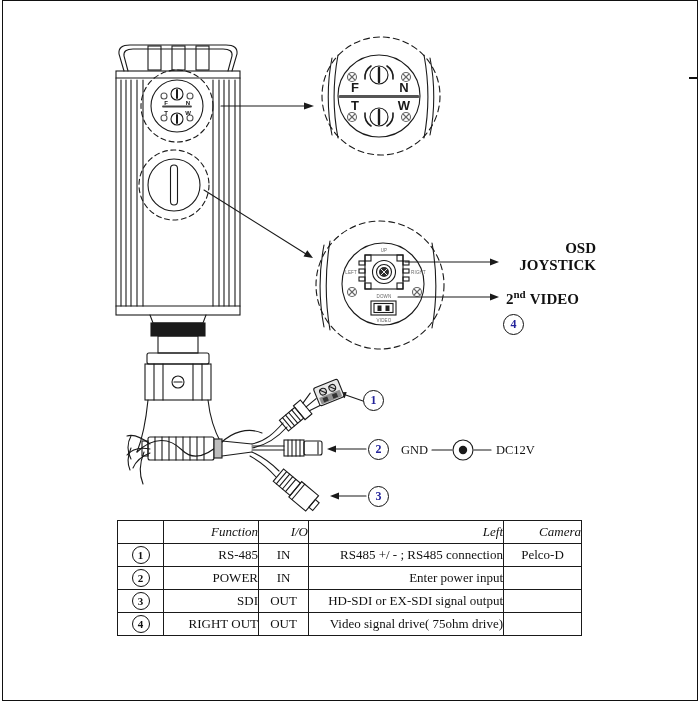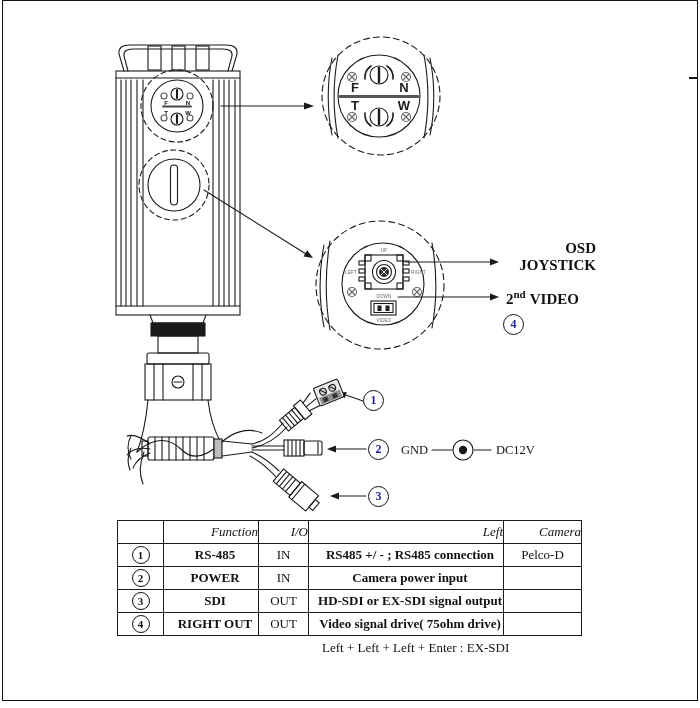--- a/index.html
+++ b/index.html
@@ -22,21 +22,21 @@
   .video2-label sup{font-size:11px;}
   .video2-label .rest{margin-left:4px;}
   
   .spec-table{left:117px;top:520px;}
   table{border-collapse:collapse;table-layout:fixed;width:464px;
     font:13px "Liberation Serif","DejaVu Serif",serif;}
   th,td{border:1px solid #1a1a1a;height:22px;padding:0;overflow:hidden;white-space:nowrap;}
   table{border:1.5px solid #1a1a1a;}
   th{font-weight:normal;text-align:right;font-style:italic;}
   td.c{text-align:center;}
-  td.l{text-align:center;padding-left:8px;font-weight:bold;}
+  td.l{text-align:right;padding-left:8px;}
   .tbl-num{
     display:inline-block;width:16px;height:16px;border:1.1px solid #111;border-radius:50%;
     font:bold 11px "Liberation Serif",serif;line-height:16px;text-align:center;vertical-align:middle;
   }
   .footer-notes{left:322px;top:640px;font:13px "Liberation Serif","DejaVu Serif",serif;line-height:16.5px;}
   
   .fntw{font:bold 13px "Liberation Sans","DejaVu Sans",sans-serif;fill:#1a1a1a;}
   .fntw-mini{font:bold 6px "Liberation Sans","DejaVu Sans",sans-serif;fill:#111;}
   .tiny{font:4.5px "Liberation Sans","DejaVu Sans",sans-serif;fill:#666;letter-spacing:.2px;}
   .pwr{font:12.5px "Liberation Serif","DejaVu Serif",serif;fill:#111;}
@@ -329,21 +329,21 @@
         <td class="c"><span class="tbl-num">1</span></td>
         <td class="l">RS-485</td>
         <td class="c">IN</td>
         <td class="l">RS485 +/ - ; RS485 connection</td>
         <td class="c">Pelco-D</td>
       </tr>
       <tr>
         <td class="c"><span class="tbl-num">2</span></td>
         <td class="l">POWER</td>
         <td class="c">IN</td>
-        <td class="l">Camera power input</td>
+        <td class="l">Enter power input</td>
         <td class="c"></td>
       </tr>
       <tr>
         <td class="c"><span class="tbl-num">3</span></td>
         <td class="l">SDI</td>
         <td class="c">OUT</td>
         <td class="l">HD-SDI or EX-SDI signal output</td>
         <td class="c"></td>
       </tr>
       <tr>
@@ -351,15 +351,14 @@
         <td class="l">RIGHT OUT</td>
         <td class="c">OUT</td>
         <td class="l">Video signal drive( 75ohm drive)</td>
         <td class="c"></td>
       </tr>
     </tbody>
       </table>
   </div>
 
   <div class="abs footer-notes">
-    <div>Left + Left + Left + Enter : EX-SDI</div>
   </div>
 </div>
 
 </body></html>

